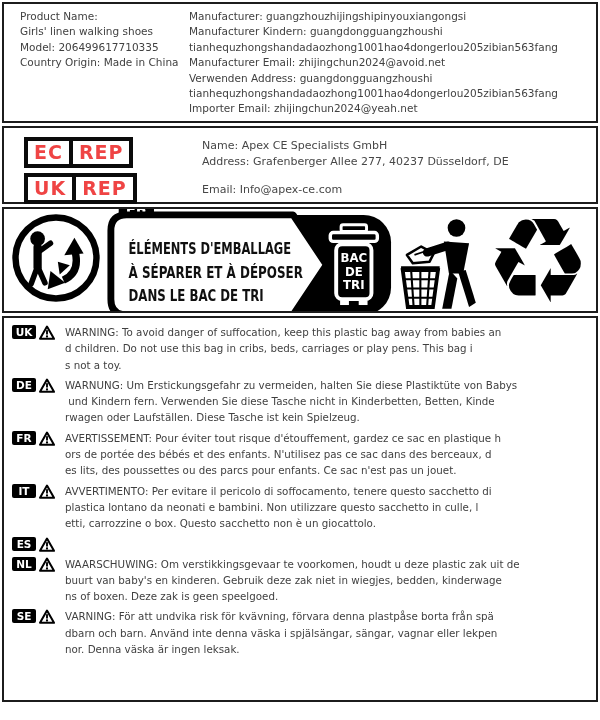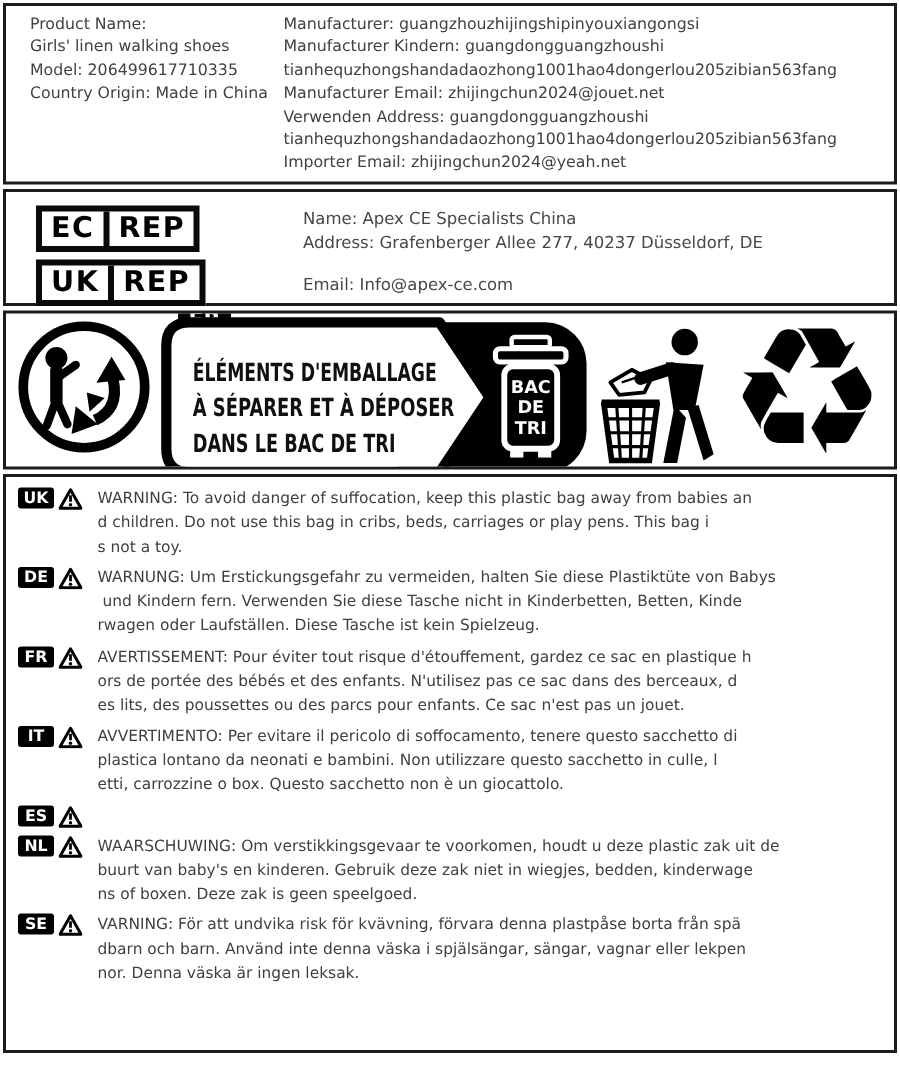--- a/index.html
+++ b/index.html
@@ -10,21 +10,21 @@
   
   .sec-info{height:121px;display:flex;padding:5px 20px 0 16px;font-size:10.5px;line-height:15.4px;}
   .col-left{width:169px;flex:none;}
   .col-right{flex:1;min-width:0;}
   .info-line{white-space:pre;}
 
   
   .sec-rep{height:78px;display:flex;padding:7px 0 0 20px;}
   .rep-boxes{width:178px;flex:none;padding-top:2px;}
   .rep-box{display:inline-flex;border:4px solid #0a0a0a;margin-bottom:5px;background:#fff;}
-  .rep-box .cell{font-weight:bold;font-size:19px;line-height:23px;padding:0 6px;letter-spacing:1px;color:#000000;white-space:nowrap;}
+  .rep-box .cell{font-weight:bold;font-size:19px;line-height:23px;padding:0 6px;letter-spacing:1px;color:#ef4444;white-space:nowrap;}
   .rep-box .cell + .cell{border-left:4px solid #0a0a0a;}
   .rep-text{font-size:11px;line-height:15.5px;padding-top:3px;color:#474747;}
   .rep-email{margin-top:13px;}
 
   
   .sec-triman{height:106px;display:flex;align-items:center;padding:0 2px 0 6px;gap:3px;overflow:hidden;}
   .triman-wrap{flex:none;}
   .banner-wrap{flex:none;}
   .tidyman-wrap{flex:none;margin-top:14px;}
   .recycle{flex:none;font-size:118px;line-height:0.92;color:#000;margin-top:2px;width:110px;text-align:center;}
@@ -46,41 +46,41 @@
     <div class="col-left">
       <div class="info-line">Product Name:</div>
       <div class="info-line">Girls' linen walking shoes</div>
       <div class="info-line">Model: 206499617710335</div>
       <div class="info-line">Country Origin: Made in China</div>
     </div>
     <div class="col-right">
       <div class="info-line">Manufacturer: guangzhouzhijingshipinyouxiangongsi</div>
       <div class="info-line">Manufacturer Kindern: guangdongguangzhoushi</div>
       <div class="info-line">tianhequzhongshandadaozhong1001hao4dongerlou205zibian563fang</div>
-      <div class="info-line">Manufacturer Email: zhijingchun2024@jouet.net</div>
+      <div class="info-line">Manufacturer Email: zhijingchun2024@avoid.net</div>
       <div class="info-line">Verwenden Address: guangdongguangzhoushi</div>
       <div class="info-line">tianhequzhongshandadaozhong1001hao4dongerlou205zibian563fang</div>
       <div class="info-line">Importer Email: zhijingchun2024@yeah.net</div>
     </div>
   </div>
 
   <div class="sec sec-rep">
     <div class="rep-boxes">
       <div class="rep-box">
         <span class="cell">EC</span>
           <span class="cell">REP</span>
       </div>
       <br>
       <div class="rep-box">
         <span class="cell">UK</span>
           <span class="cell">REP</span>
       </div>
     </div>
     <div class="rep-text">
-      <div>Name: Apex CE Specialists China</div>
+      <div>Name: Apex CE Specialists GmbH</div>
       <div>Address: Grafenberger Allee 277, 40237 Düsseldorf, DE</div>
       <div class="rep-email">Email: Info@apex-ce.com</div>
     </div>
   </div>
 
   <div class="sec sec-triman">
 
     <div class="triman-wrap">
       <svg viewBox="0 0 100 100" width="92" height="92" aria-hidden="true">
         <circle cx="50" cy="50" r="44" fill="none" stroke="#000" stroke-width="7"></circle>

